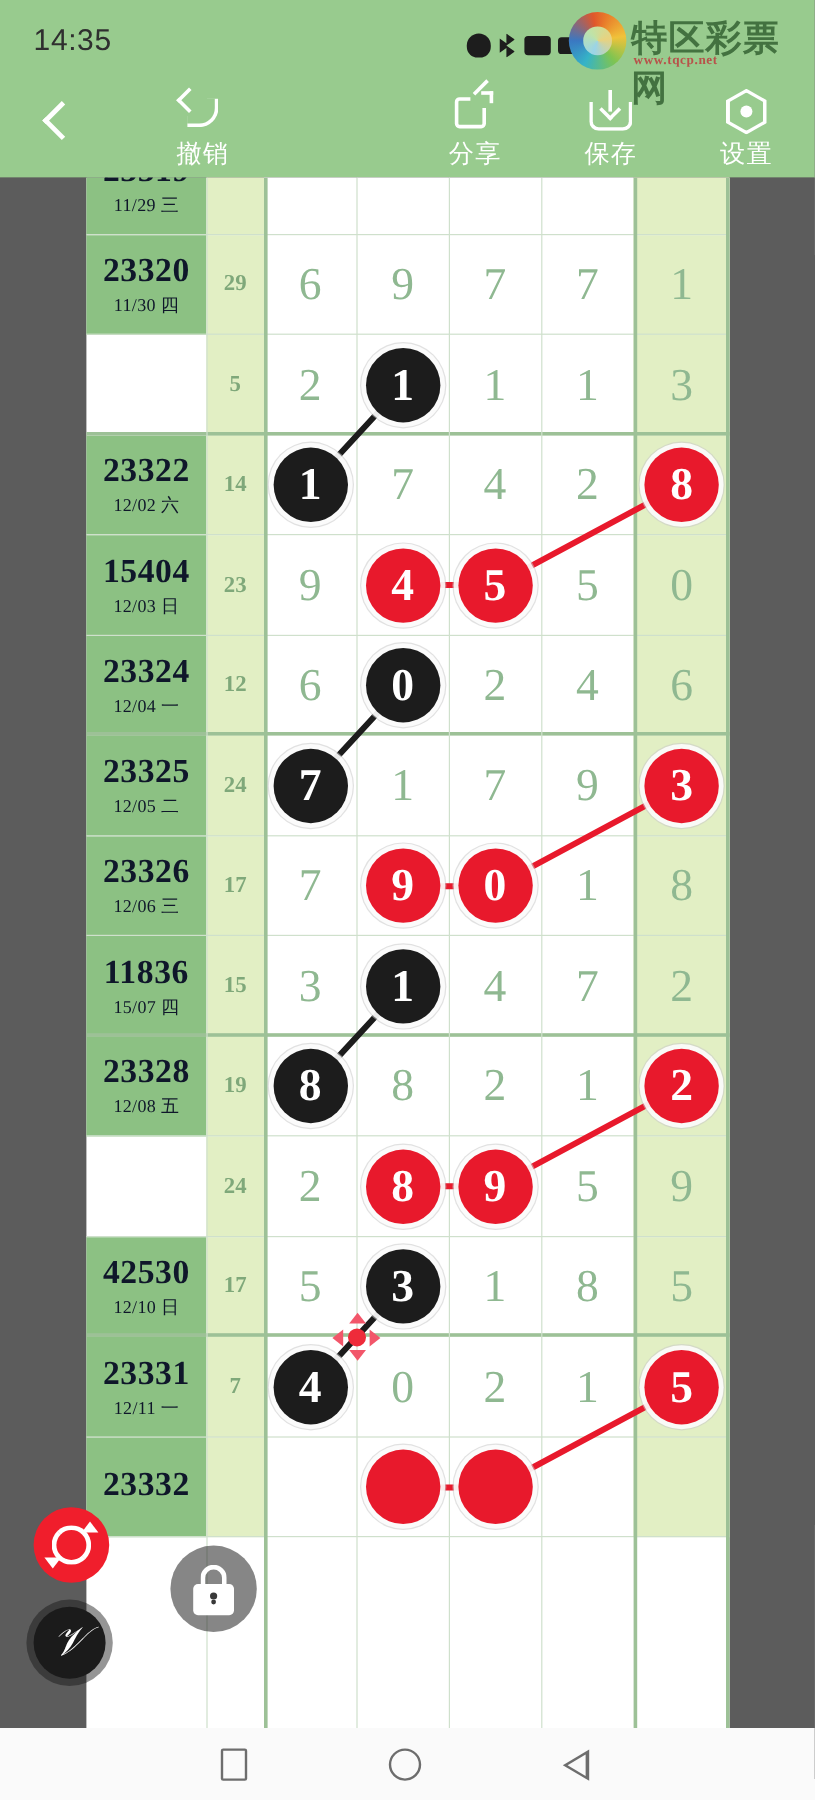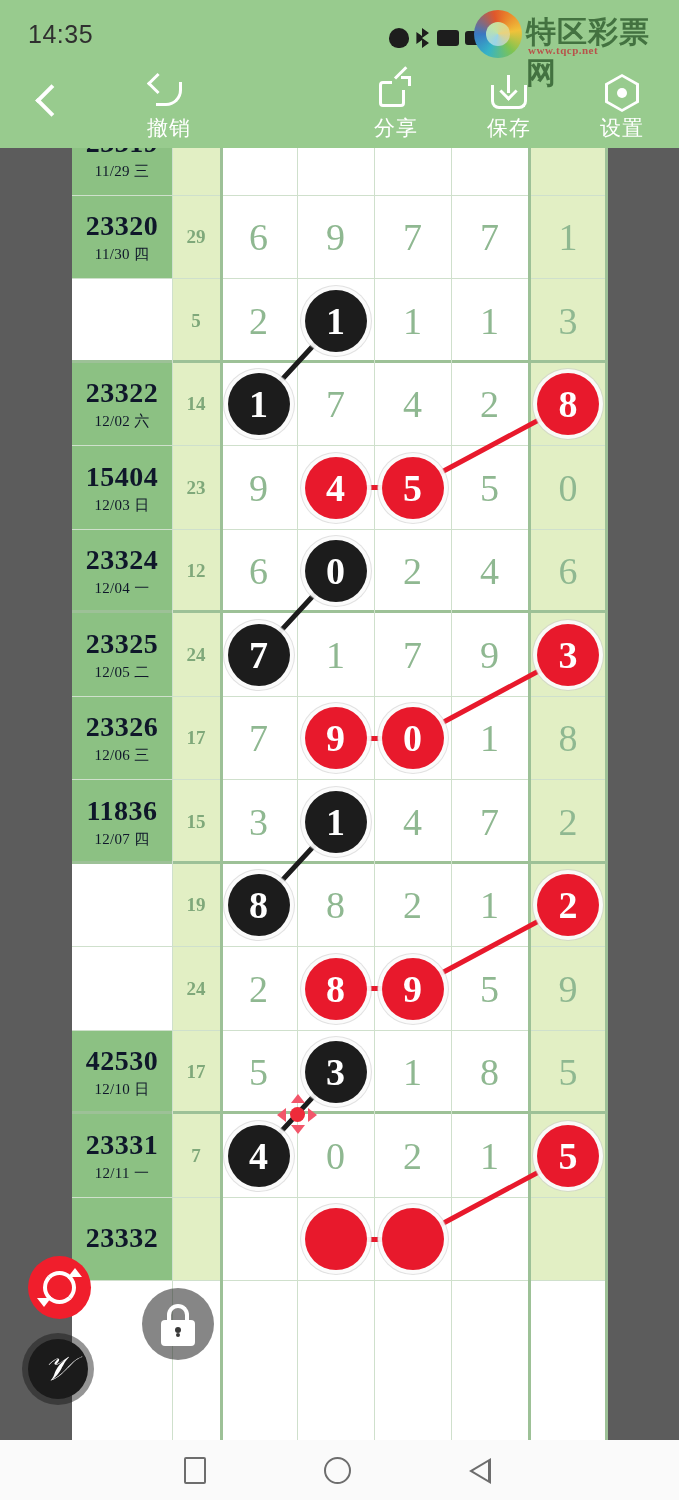--- a/index.html
+++ b/index.html
@@ -405,30 +405,34 @@
           <div class="sumcell">17</div>
           <div class="cell c0">7</div>
           <div class="cell c1">9</div>
           <div class="cell c2">0</div>
           <div class="cell c3">1</div>
           <div class="cell c4 last">8</div>
         </div>
         <div class="row" style="top: 632px;">
           <div class="issuecell">
             <div class="issueno">11836</div>
-            <div class="issuedate">12/07 四</div>
+            <div class="issuedate">15/07 四</div>
           </div>
           <div class="sumcell">15</div>
           <div class="cell c0">3</div>
           <div class="cell c1">1</div>
           <div class="cell c2">4</div>
           <div class="cell c3">7</div>
           <div class="cell c4 last">2</div>
         </div>
         <div class="row" style="top: 715.5px;">
+          <div class="issuecell">
+            <div class="issueno">23328</div>
+            <div class="issuedate">12/08 五</div>
+          </div>
           <div class="sumcell">19</div>
           <div class="cell c0">8</div>
           <div class="cell c1">8</div>
           <div class="cell c2">2</div>
           <div class="cell c3">1</div>
           <div class="cell c4 last">2</div>
         </div>
         <div class="row" style="top: 799px;">
           <div class="sumcell">24</div>
           <div class="cell c0">2</div>

